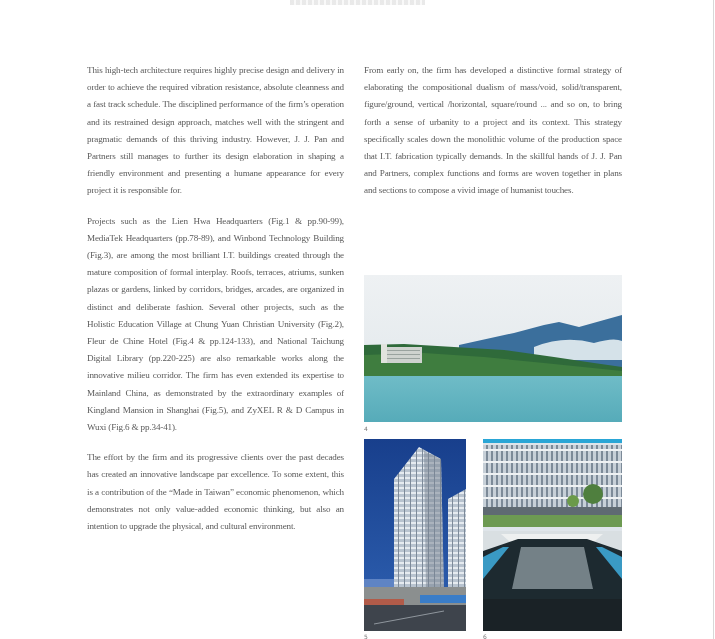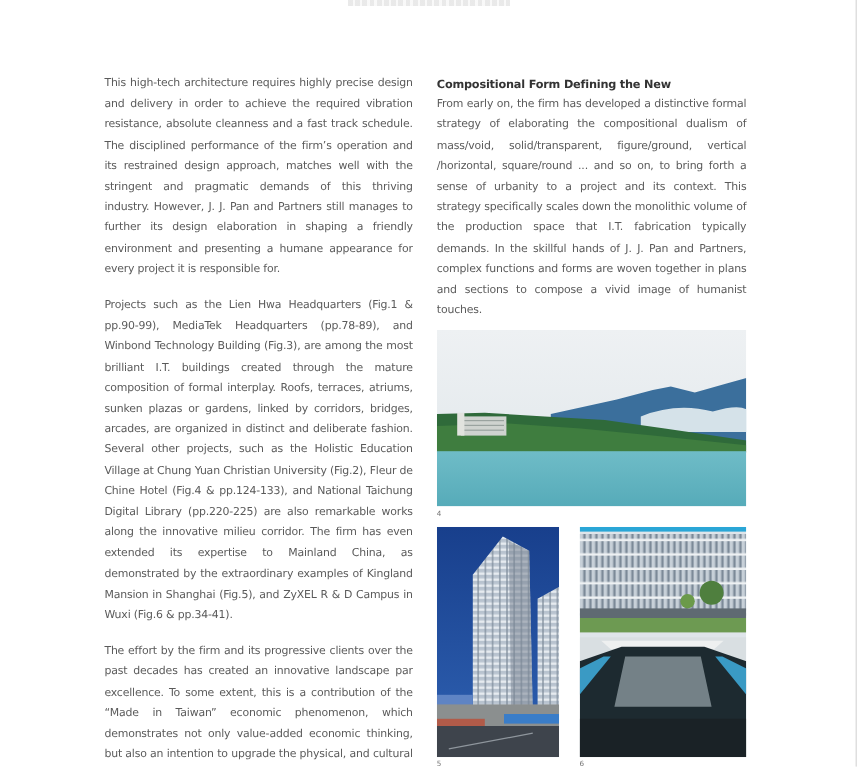--- a/index.html
+++ b/index.html
@@ -20,21 +20,21 @@
   }
   .col {
     position: absolute;
     font-size: 9.1px;
     line-height: 17.2px;
     text-align: justify;
     letter-spacing: -0.15px;
   }
   .col-left { left: 87px; top: 62px; width: 257px; }
   .col-right { left: 364px; top: 62px; width: 258px; }
-  .col p { margin: 0 0 13px 0; }
+  .col p { margin: 0 0 13px 0; font-family: Liberation Serif, serif; }
   .section-heading {
     font-weight: bold; color: #333333; font-size: 9.4px;
     text-align: left; margin: 0; line-height: 17.2px;
   }
   .figure { position: absolute; overflow: hidden; }
   .caption {
     position: absolute; font-size: 6px; color: #777; line-height: 7px;
   }
   .fig4 { left: 364px; top: 275px; width: 258px; height: 147px; }
   .fig5 { left: 364px; top: 439px; width: 102px; height: 192px; }
@@ -47,21 +47,20 @@
 <div class="page-edge"></div>
 <div class="header-fragment"></div>
 
 <div class="col col-left">
   <p>This high-tech architecture requires highly precise design and delivery in order to achieve the required vibration resistance, absolute cleanness and a fast track schedule. The disciplined performance of the firm’s operation and its restrained design approach, matches well with the stringent and pragmatic demands of this thriving industry. However, J. J. Pan and Partners still manages to further its design elaboration in shaping a friendly environment and presenting a humane appearance for every project it is responsible for.</p>
   <p>Projects such as the Lien Hwa Headquarters (Fig.1 &amp; pp.90-99), MediaTek Headquarters (pp.78-89), and Winbond Technology Building (Fig.3), are among the most brilliant I.T. buildings created through the mature composition of formal interplay. Roofs, terraces, atriums, sunken plazas or gardens, linked by corridors, bridges, arcades, are organized in distinct and deliberate fashion. Several other projects, such as the Holistic Education Village at Chung Yuan Christian University (Fig.2), Fleur de Chine Hotel (Fig.4 &amp; pp.124-133), and National Taichung Digital Library (pp.220-225) are also remarkable works along the innovative milieu corridor. The firm has even extended its expertise to Mainland China, as demonstrated by the extraordinary examples of Kingland Mansion in Shanghai (Fig.5), and ZyXEL R &amp; D Campus in Wuxi (Fig.6 &amp; pp.34-41).</p>
   <p>The effort by the firm and its progressive clients over the past decades has created an innovative landscape par excellence. To some extent, this is a contribution of the “Made in Taiwan” economic phenomenon, which demonstrates not only value-added economic thinking, but also an intention to upgrade the physical, and cultural environment.</p>
 </div>
 
 <div class="col col-right">
-  <h3 class="section-heading">Compositional Form Defining the New</h3>
   <p>From early on, the firm has developed a distinctive formal strategy of elaborating the compositional dualism of mass/void, solid/transparent, figure/ground, vertical /horizontal, square/round ... and so on, to bring forth a sense of urbanity to a project and its context. This strategy specifically scales down the monolithic volume of the production space that I.T. fabrication typically demands. In the skillful hands of J. J. Pan and Partners, complex functions and forms are woven together in plans and sections to compose a vivid image of humanist touches.</p>
 </div>
 
 <div class="figure fig4">
   <svg width="258" height="147" viewBox="0 0 258 147">
     <defs>
       <linearGradient id="sky4" x1="0" y1="0" x2="0" y2="1">
         <stop offset="0" stop-color="#eef1f3"></stop>
           <stop offset="1" stop-color="#dfe6ea"></stop>
       </linearGradient>

